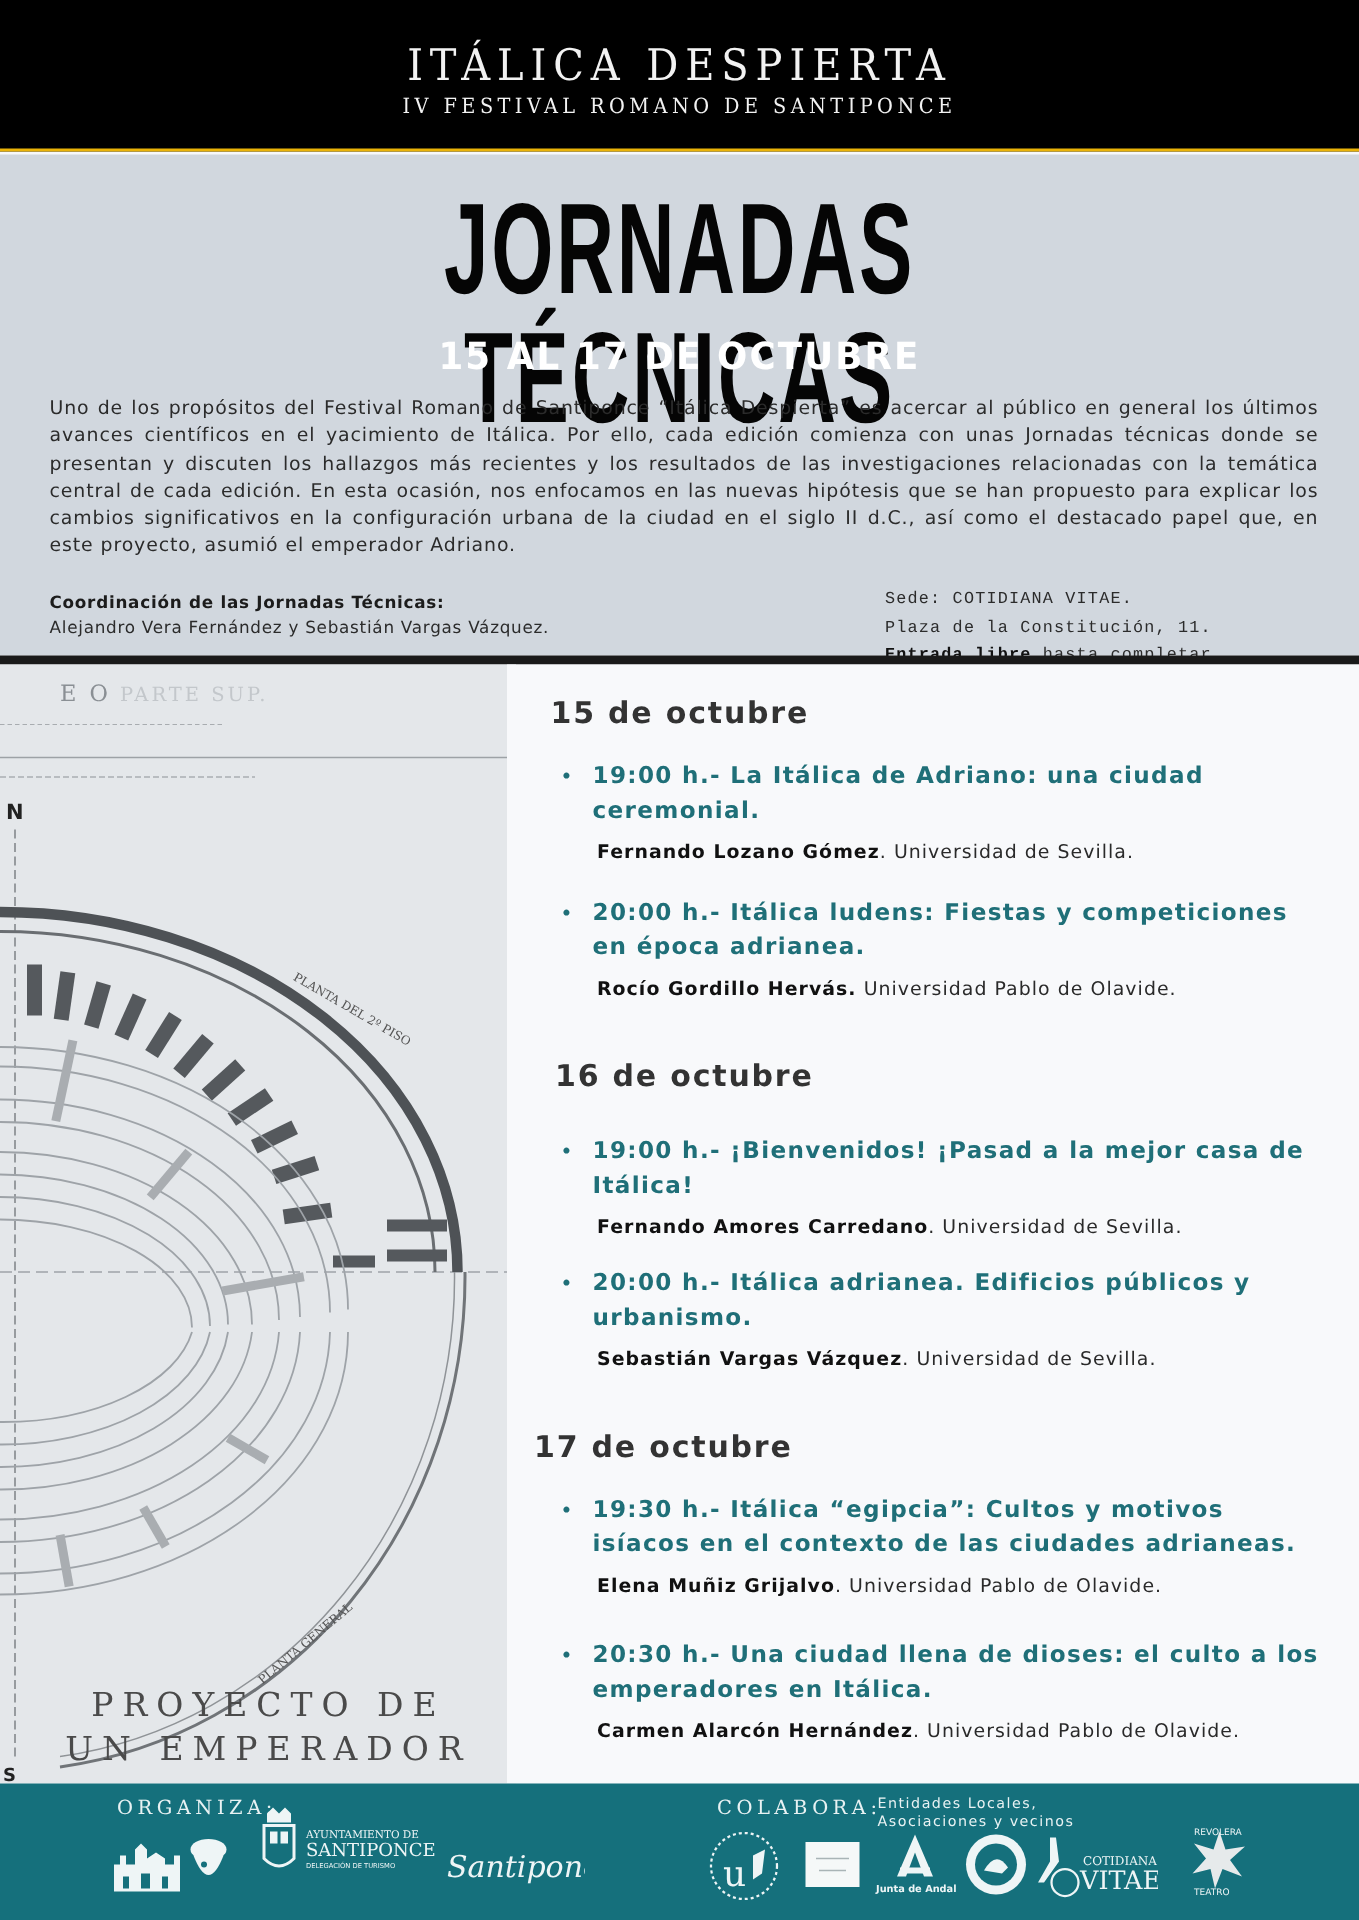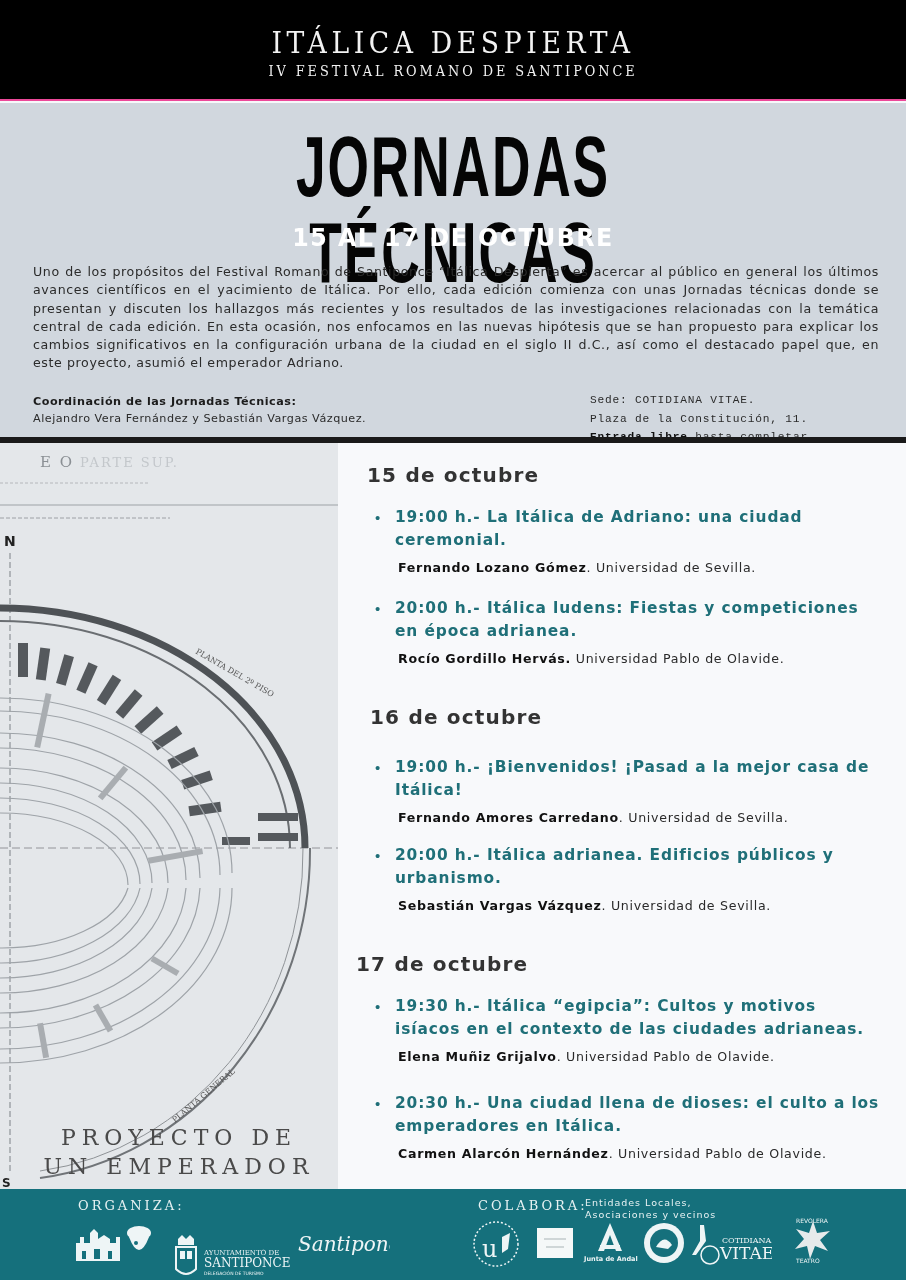--- a/index.html
+++ b/index.html
@@ -3,21 +3,21 @@
   <meta charset="utf-8">
   <style>
     * { box-sizing: border-box; margin: 0; padding: 0; }
     html, body { width: 906px; height: 1280px; overflow: hidden; background: #f7f8fa; }
     body { position: relative; font-family: "Liberation Sans", sans-serif; }
 
     
     .top-band {
       position: absolute; left: 0; top: 0; width: 906px; height: 101px;
       background: #000; text-align: center; color: #f2f2f2;
-      border-bottom: 2px solid #ec4899;
+      border-bottom: 2px solid #eab308;
     }
     .top-band .brand {
       position: absolute; left: 0; right: 0; top: 26px;
       font-family: "DejaVu Serif", serif; font-size: 29px; letter-spacing: 5px;
       font-weight: normal; transform: scaleX(0.92);
     }
     .top-band .sub {
       position: absolute; left: 0; right: 0; top: 63px;
       font-family: "DejaVu Serif", serif; font-size: 14px; letter-spacing: 3.2px;
       transform: scaleX(0.92);
@@ -261,21 +261,21 @@
         <rect x="34" y="26" width="4" height="8" fill="#15707c"></rect>
       </svg>
   </div>
   <div class="logo" style="left:124px; top:34px;">
     <svg width="30" height="40" viewBox="0 0 30 40">
         <ellipse cx="15" cy="10" rx="12" ry="7" fill="#eef5f6"></ellipse>
         <path d="M5,14 Q15,40 25,14 Z" fill="#eef5f6"></path>
         <circle cx="12" cy="20" r="2" fill="#15707c"></circle>
       </svg>
   </div>
-  <div class="logo" style="left:172px; top:44px;">
+  <div class="logo" style="left:172px; top:14px;">
     <svg width="120" height="48" viewBox="0 0 120 48">
       <path d="M6,6 L10,2 L14,6 L18,2 L22,6 L22,12 L6,12 Z" fill="#eef5f6"></path>
       <path d="M4,14 L24,14 L24,36 Q14,46 4,36 Z" fill="none" stroke="#eef5f6" stroke-width="2"></path>
       <rect x="8" y="18" width="5" height="8" fill="#eef5f6"></rect>
         <rect x="15" y="18" width="5" height="8" fill="#eef5f6"></rect>
       <text x="32" y="22" font-family="DejaVu Serif, serif" font-size="7" fill="#eef5f6">AYUNTAMIENTO DE</text>
       <text x="32" y="34" font-family="DejaVu Serif, serif" font-size="12" fill="#eef5f6">SANTIPONCE</text>
       <text x="32" y="42" font-family="DejaVu Sans, sans-serif" font-size="4.5" fill="#eef5f6">DELEGACIÓN DE TURISMO</text>
     </svg>
   </div>

